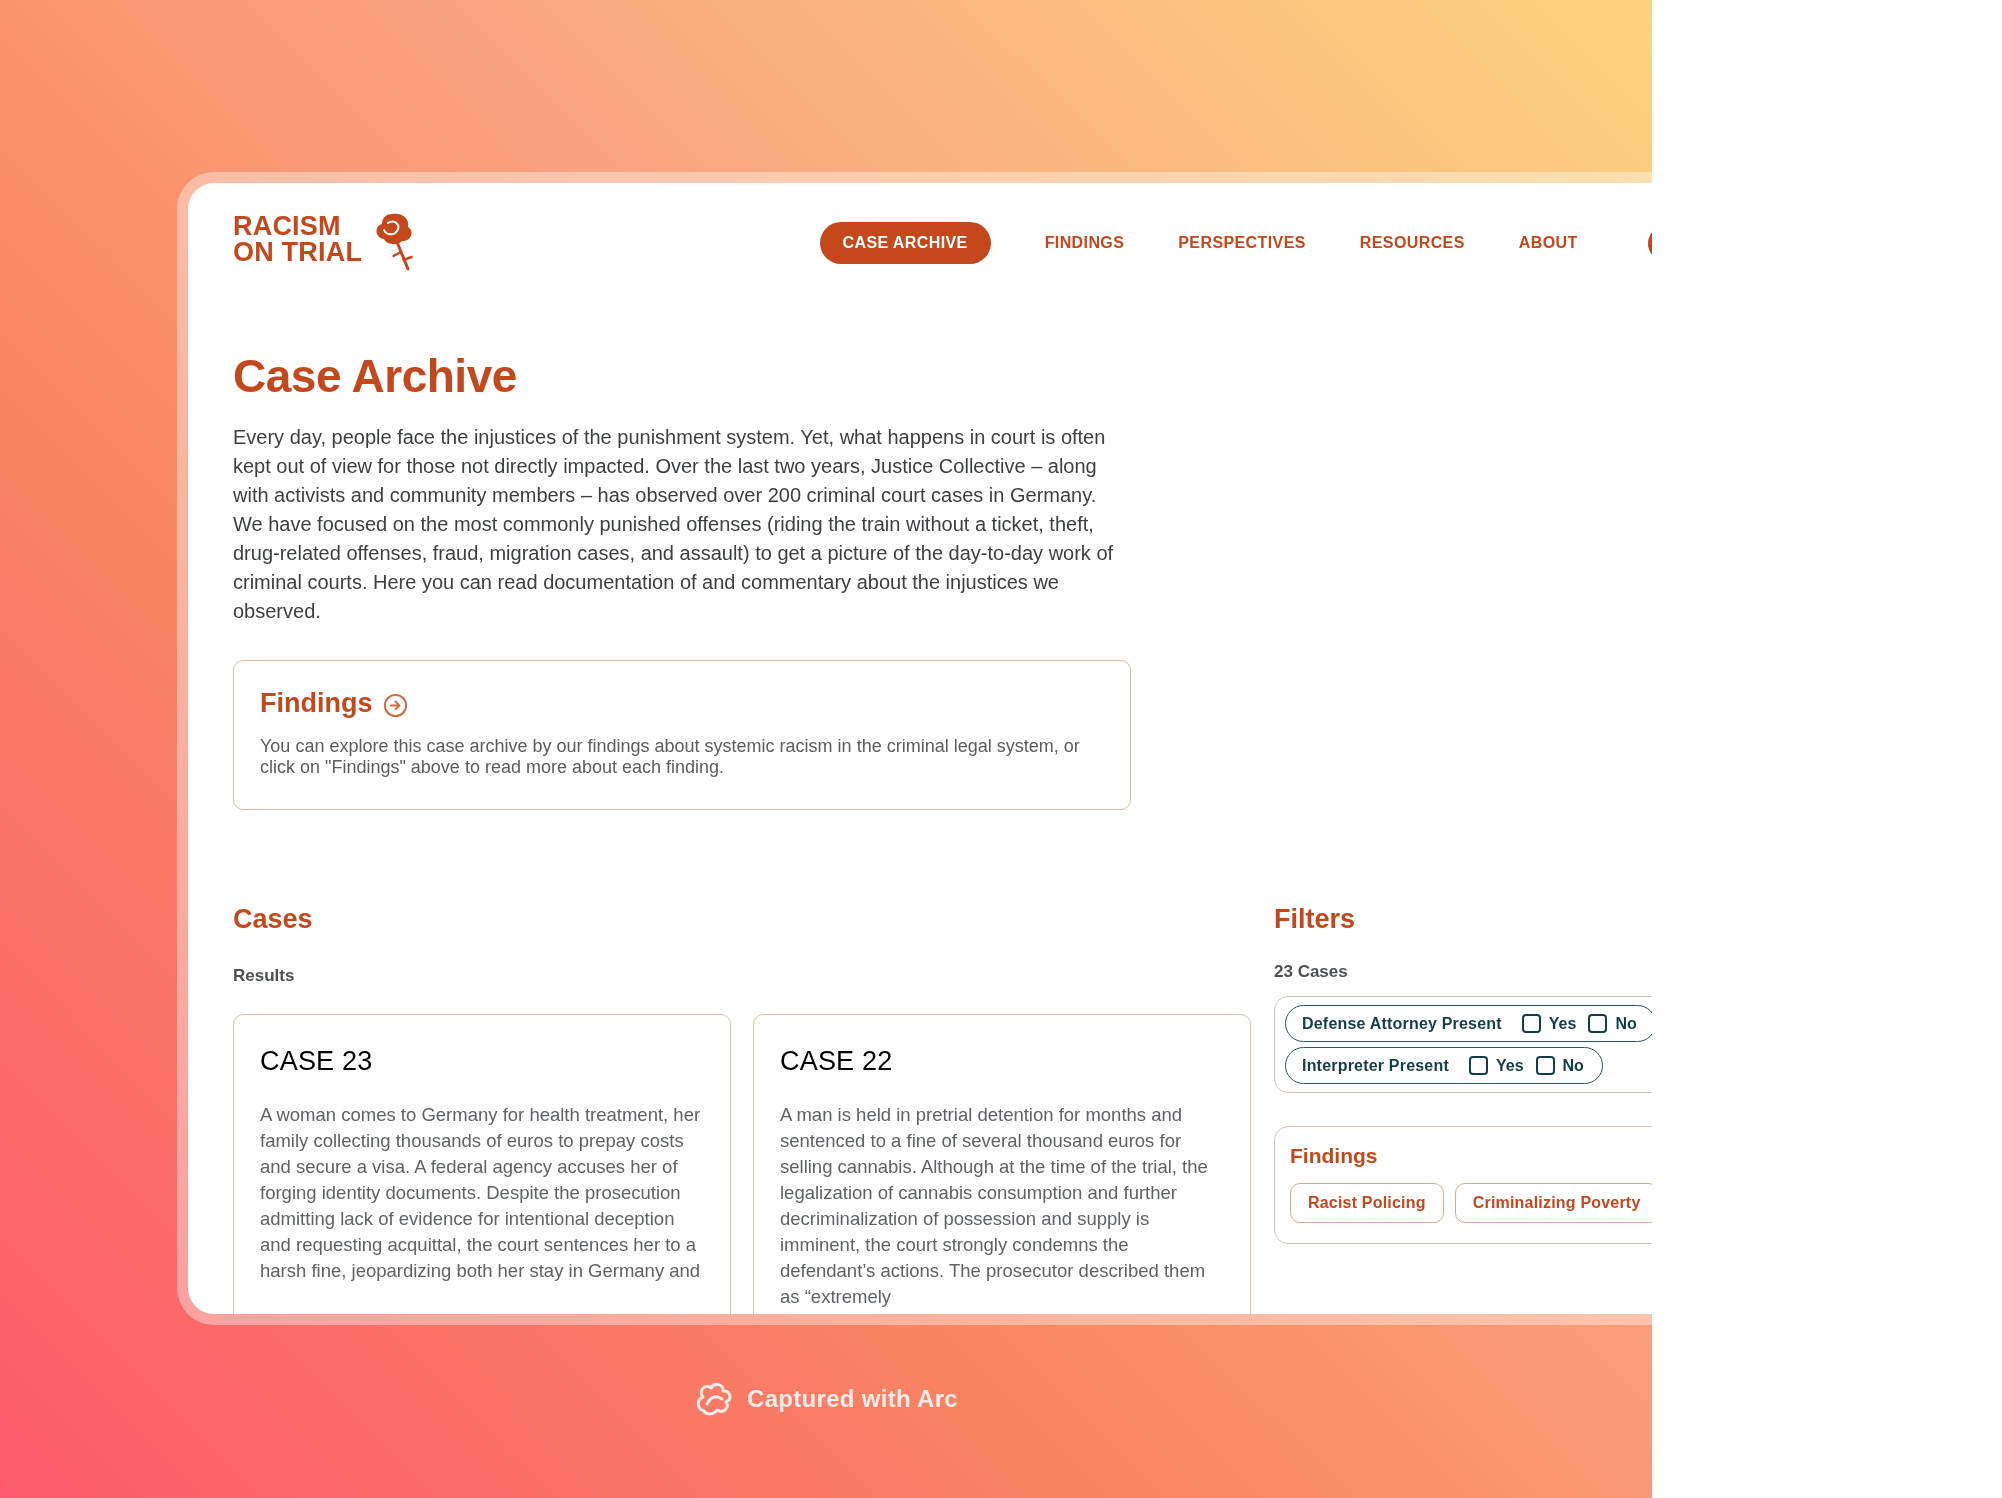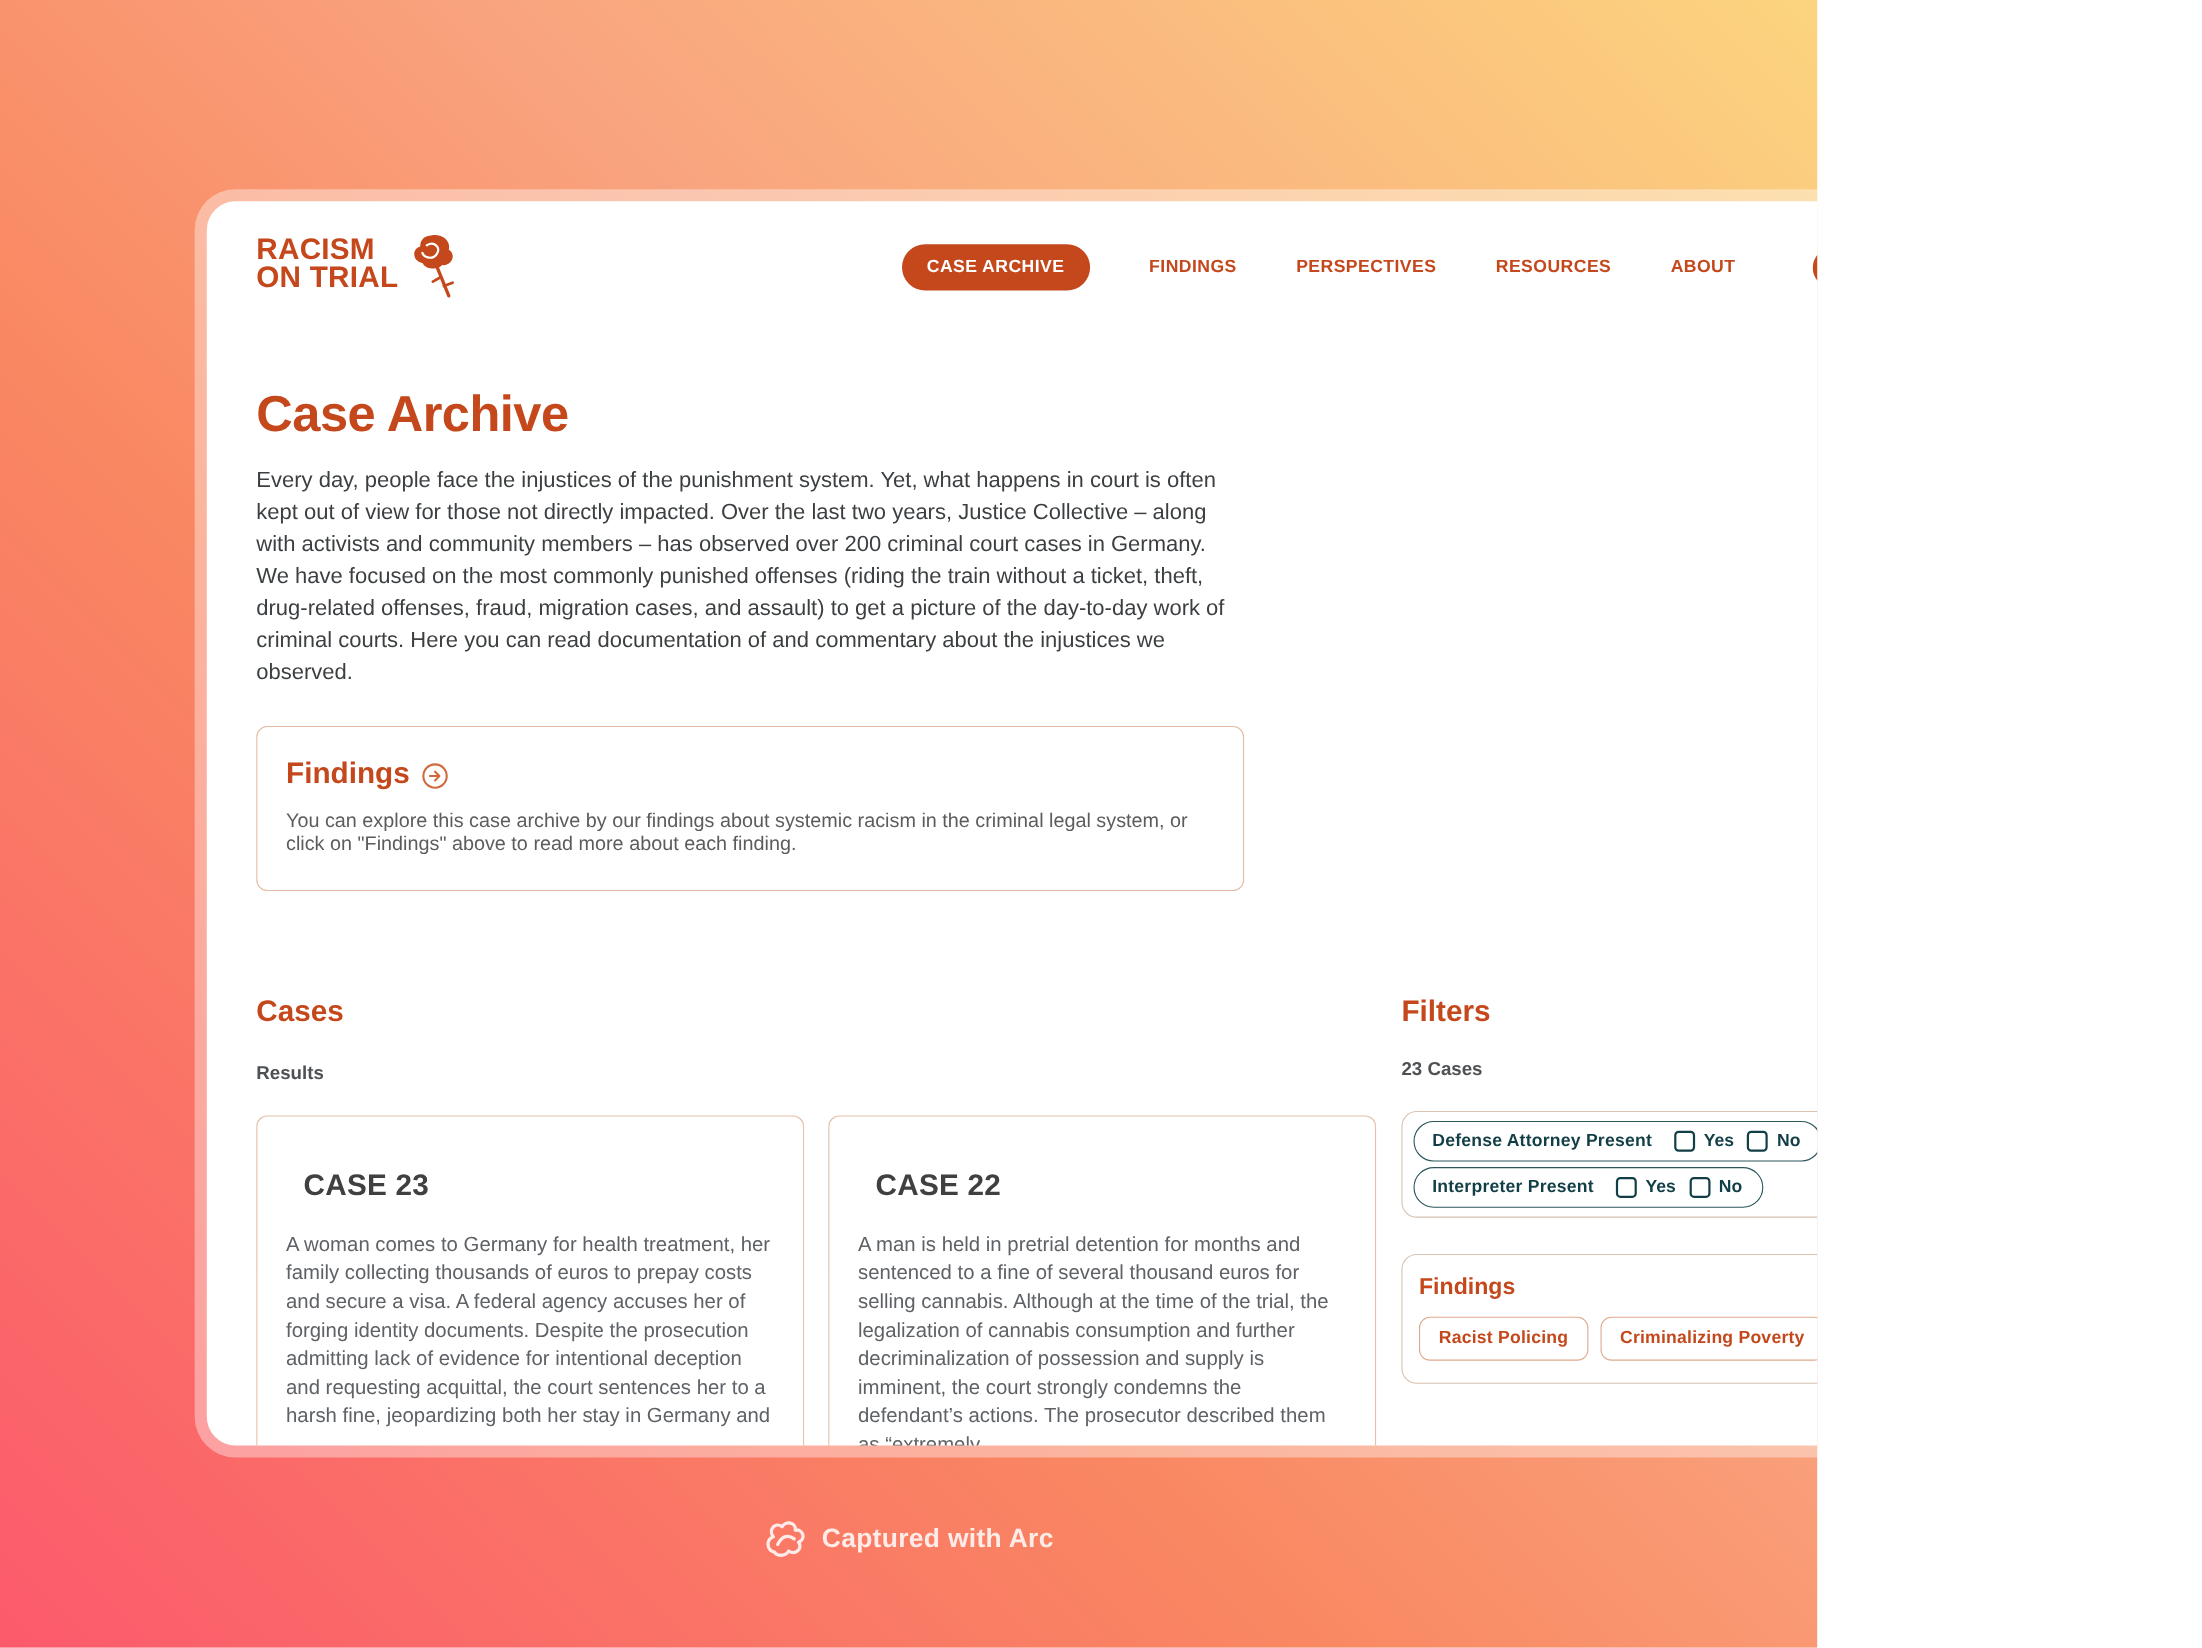--- a/index.html
+++ b/index.html
@@ -34,27 +34,27 @@
   .findings-callout p { margin:17px 0 0; font-size:18px; line-height:21px; color:#5C5C5C; max-width:830px; }
   .intro.below { margin-top:30px; }
   
   .columns { display:flex; gap:23px; margin-top:94px; }
   .cases-col { width:1018px; flex:none; }
   .filters-col { width:496px; flex:none; }
   h2.section { margin:0; font-size:27px; font-weight:700; color:#C4481C; }
   .results-label { margin-top:31px; font-size:17px; font-weight:700; color:#4E5154; }
   .case-cards { display:flex; gap:22px; margin-top:28px; }
   .case-card { width:498px; flex:none; box-sizing:border-box; border:1.5px solid #E6C0A8; border-radius:10px; padding:31px 26px; cursor:pointer; }
-  .case-card h3 { margin:16px; font-size:27px; font-weight:700; color:#404040; letter-spacing:0.2px; }
+  .case-card h3 { margin:0; font-size:27px; font-weight:400; color:#000000; letter-spacing:0.2px; }
   .case-card p { margin:25px 0 0; font-size:18.5px; line-height:26px; color:#5E6266; }
   .filters-meta { display:flex; justify-content:space-between; align-items:center; margin-top:27px; }
   .count { font-size:17px; font-weight:700; color:#4E5154; }
   .reset { font-size:17px; font-weight:400; color:#a16207; text-decoration:underline; cursor:pointer; }
   .filter-box { border:1.5px solid #D8C2B0; border-radius:14px; box-sizing:border-box; }
-  .toggles { margin-top:28px; padding:8px 10px; display:flex; flex-direction:column; gap:5px; align-items:flex-start; }
+  .toggles { margin-top:14px; padding:8px 10px; display:flex; flex-direction:column; gap:5px; align-items:flex-start; }
   .toggle-pill { display:inline-flex; align-items:center; border:1.5px solid #2A565C; border-radius:19px; padding:8px 16px; }
   .t-label { font-size:16px; font-weight:700; color:#123F46; margin-right:20px; letter-spacing:0.2px; }
   .checkbox { width:19px; height:19px; flex:none; border:2px solid #123F46; border-radius:4px; box-sizing:border-box; cursor:pointer; background:#fff; }
   .cb-label { font-size:16px; font-weight:700; color:#123F46; margin:0 12px 0 8px; }
   .cb-label.last { margin-right:2px; }
   .findings-group { margin-top:33px; padding:17px 15px 20px; }
   .group-title { font-size:21px; font-weight:700; color:#C4481C; }
   .tags { display:flex; flex-wrap:wrap; gap:11px; margin-top:15px; }
   .tag { border:1.5px solid #DFA98E; border-radius:10px; padding:10px 17px; font-size:16px; font-weight:700; color:#C4481C; letter-spacing:0.2px; cursor:pointer; }
   

